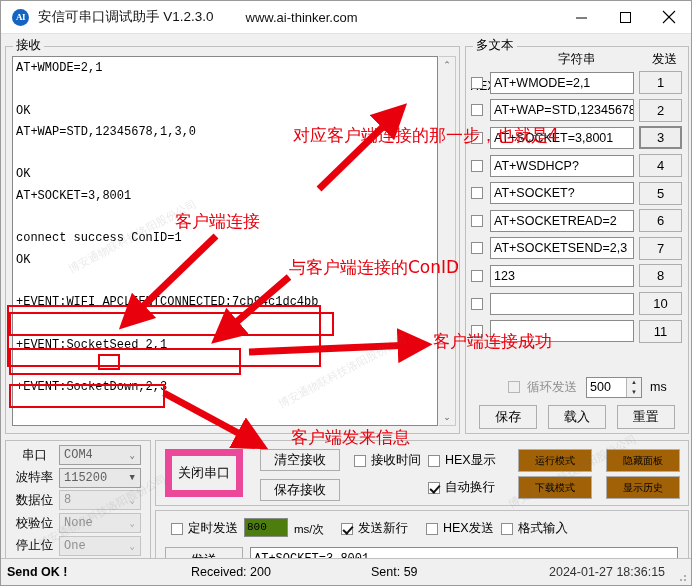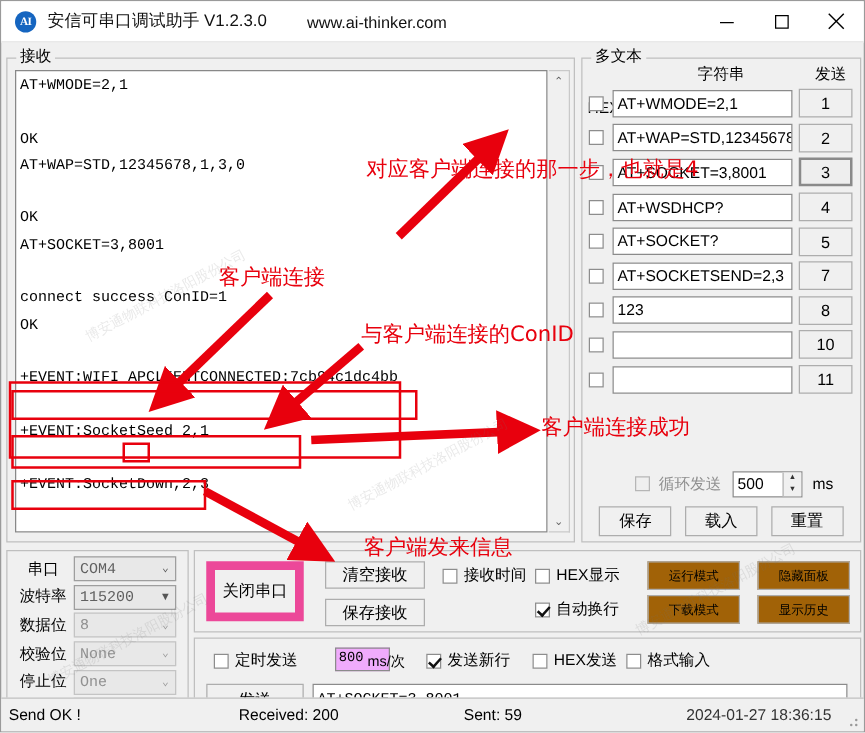--- a/index.html
+++ b/index.html
@@ -192,32 +192,32 @@
     display:flex;align-items:center;justify-content:center;font-size:13px;
   }
   #send-input{
     position:absolute;left:94px;top:36px;width:428px;height:25px;
     background:#fff;border:1px solid #8b8b8b;box-sizing:border-box;
     font-family:"Liberation Mono","DejaVu Sans Mono",monospace;
     font-size:12px;color:#000;padding:4px 0 0 3px;
   }
   #ms-input{
     position:absolute;left:88px;top:7px;width:44px;height:19px;
-    background:#f0abfc;border:1px solid #8b8b8b;box-sizing:border-box;
+    background:#4d7c0f;border:1px solid #8b8b8b;box-sizing:border-box;
     font-family:"Liberation Mono","DejaVu Sans Mono",monospace;
-    font-size:11px;color:#000;padding:2px 0 0 2px;margin-left:24px;
+    font-size:11px;color:#000;padding:2px 0 0 2px;
   }
 
   
   .statusbar{
     position:absolute;left:0;right:0;bottom:0;height:26px;
     border-top:1px solid #c0c0c0;background:#f0f0f0;
     display:flex;align-items:center;font-size:12.5px;
   }
-  .statusbar .s1{position:absolute;left:6px;font-weight:normal;}
+  .statusbar .s1{position:absolute;left:6px;font-weight:bold;}
   .statusbar .s2{position:absolute;left:190px;}
   .statusbar .s3{position:absolute;left:370px;}
   .statusbar .s4{position:absolute;left:548px;color:#333;}
   .grip{position:absolute;right:3px;bottom:2px;width:12px;height:12px;}
 
   
   #annot{position:absolute;inset:0;pointer-events:none;}
   .ann-text{
     position:absolute;color:#e8000d;font-size:17px;white-space:nowrap;
     font-family:"DejaVu Sans",sans-serif;
@@ -315,20 +315,25 @@
           </div>
           <div class="mt-row">
             <span class="cb"></span>
             <span class="mt-input">AT+WSDHCP?</span>
             <span class="mt-btn">4</span>
           </div>
           <div class="mt-row">
             <span class="cb"></span>
             <span class="mt-input">AT+SOCKET?</span>
             <span class="mt-btn">5</span>
+          </div>
+          <div class="mt-row">
+            <span class="cb"></span>
+            <span class="mt-input">AT+SOCKETREAD=2</span>
+            <span class="mt-btn">6</span>
           </div>
           <div class="mt-row">
             <span class="cb"></span>
             <span class="mt-input">AT+SOCKETSEND=2,3</span>
             <span class="mt-btn">7</span>
           </div>
           <div class="mt-row">
             <span class="cb"></span>
             <span class="mt-input">123</span>
             <span class="mt-btn">8</span>

